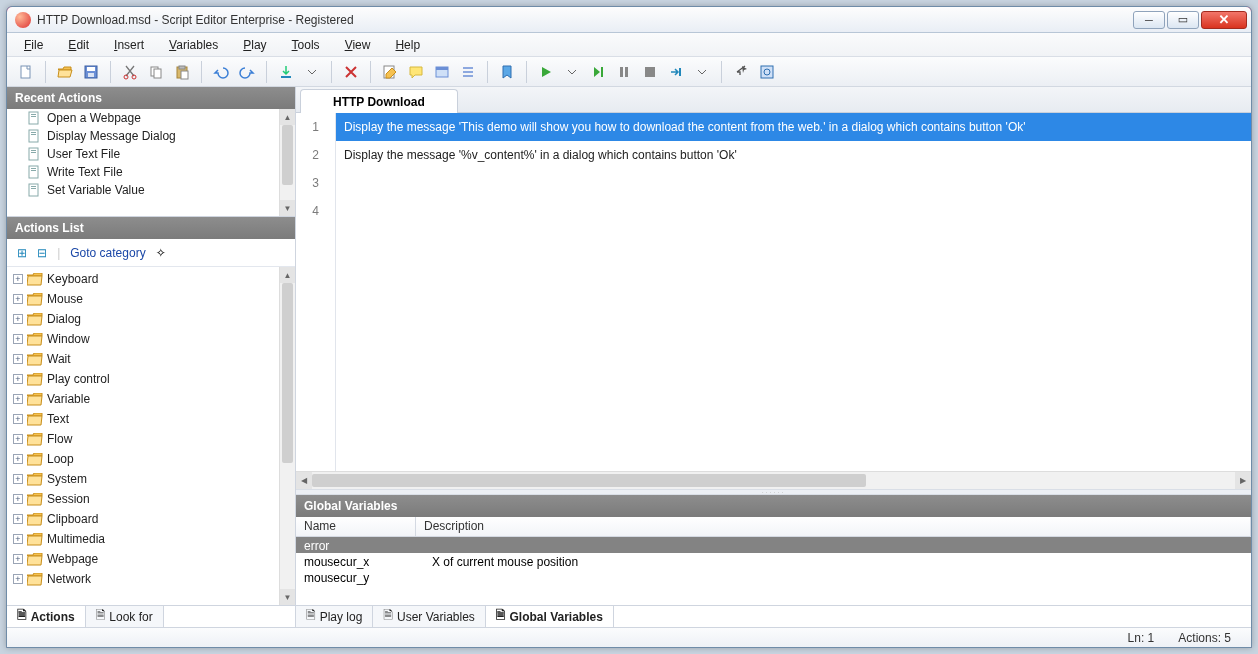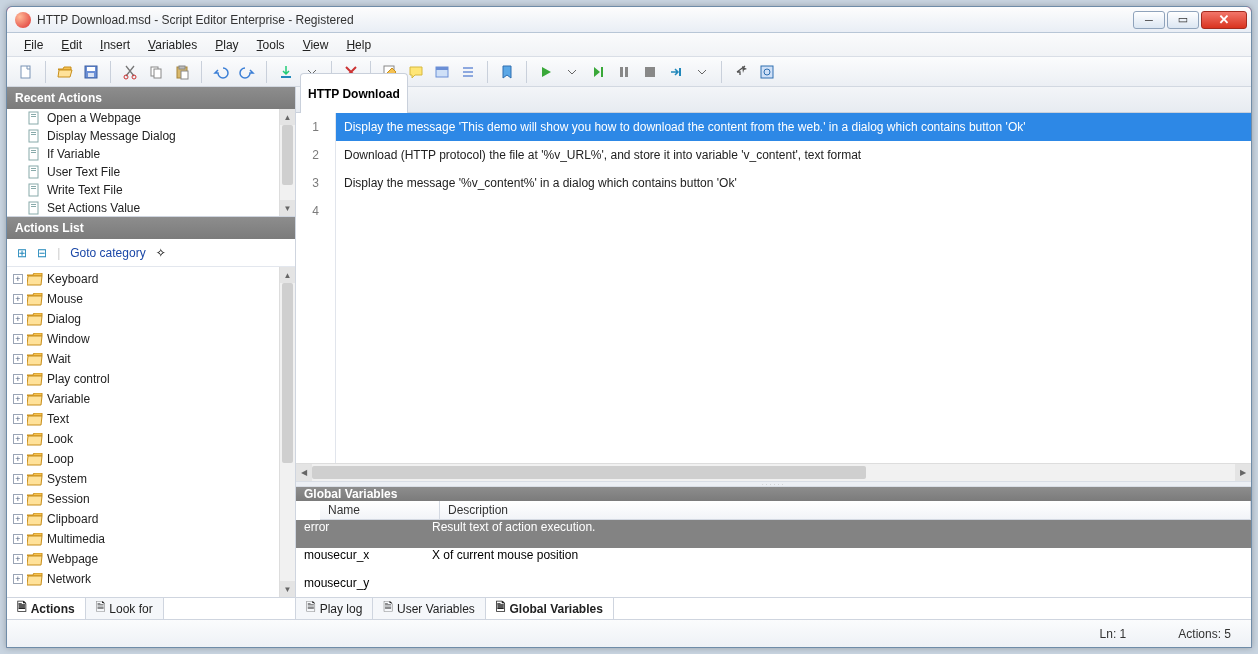--- a/index.html
+++ b/index.html
@@ -4,21 +4,21 @@
 <style>
 * { box-sizing: border-box; margin: 0; padding: 0; font-family: "Segoe UI", Tahoma, sans-serif; font-size: 12px; }
 body { background: #c8d4e0; padding: 6px; user-select: none; }
 .window { width: 1246px; height: 642px; background: #be185d; border: 1px solid #6f8ca8; border-radius: 6px 6px 0 0; box-shadow: 0 0 6px rgba(0,0,0,.25); display: flex; flex-direction: column; overflow: hidden; }
 .titlebar { height: 26px; background: linear-gradient(#fdfdfd,#e9eef5); display:flex; align-items:center; padding:0 4px 0 8px; border-bottom:1px solid #b8c6d6; }
 .titlebar .ico { width:16px; height:16px; border-radius:50%; background:radial-gradient(circle at 30% 30%, #ffb997,#d33); margin-right:6px; }
 .titlebar .title { flex:1; color:#333; }
 .winbtns { display:flex; gap:2px; }
 .winbtn { width:32px; height:18px; border:1px solid #8fa3bb; border-radius:3px; background:linear-gradient(#fff,#dbe6f2); display:flex; align-items:center; justify-content:center; font-size:11px; color:#333; }
 .winbtn.close { width:46px; background:linear-gradient(#f2766a,#d9331f); border-color:#a32b1f; color:#fff; font-size:13px; font-weight:bold; }
-.menubar { height:24px; display:flex; align-items:center; gap:4px; padding:0 10px; background:linear-gradient(#fafbfc,#f1f3f6); border-bottom:1px solid #d9dee6; }
+.menubar { height:24px; display:flex; align-items:center; gap:11px; padding:0 10px; background:linear-gradient(#fafbfc,#f1f3f6); border-bottom:1px solid #d9dee6; }
 .menubar span { padding:3px 7px; color:#222; }
 .menubar span u { text-decoration:underline; }
 .toolbar { height:30px; display:flex; align-items:center; gap:4px; padding:0 8px; background:linear-gradient(#fbfcfd,#eceff4); border-bottom:1px solid #d2d8e1; }
 .tsep { width:1px; height:22px; background:#c9d0db; margin:0 4px; }
 .tbtn { width:22px; height:22px; display:flex; align-items:center; justify-content:center; border-radius:2px; }
 .tbtn svg { width:16px; height:16px; }
 .body { flex:1; display:flex; min-height:0; background:#fff; }
 .leftcol { width:289px; display:flex; flex-direction:column; border-right:1px solid #cfd5df; }
 .panelhdr { height:22px; background:linear-gradient(#8d8d8d,#7b7b7b); color:#fff; font-weight:bold; display:flex; align-items:center; padding:0 8px; }
 .recentlist { height:108px; overflow:hidden; position:relative; border-bottom:1px solid #cfd5df; }
@@ -33,41 +33,41 @@
 .tree { flex:1; position:relative; overflow:hidden; }
 .tree .inner { position:absolute; inset:0 16px 0 0; overflow:hidden; padding:2px 0; }
 .tnode { display:flex; align-items:center; gap:4px; height:20px; padding-left:6px; color:#222; }
 .tnode .plus { width:10px; height:10px; border:1px solid #9aa4b5; background:#fff; font-size:9px; line-height:8px; text-align:center; color:#4b5d7a; }
 .tnode .fold { width:16px; height:13px; }
 .bottomtabs { height:22px; border-top:1px solid #cfd5df; display:flex; align-items:stretch; }
 .btab { display:flex; align-items:center; gap:4px; padding:0 10px; border-right:1px solid #cfd5df; background:#f5f7fa; color:#222; }
 .btab.active { background:#fff; font-weight:bold; }
 .rightcol { flex:1; display:flex; flex-direction:column; min-width:0; }
 .tabstrip { height:26px; display:flex; align-items:flex-end; padding-left:4px; background:linear-gradient(#f3f5f8,#e7ebf1); border-bottom:1px solid #c9d0db; }
-.tab { height:40px; padding:0 7px; display:flex; align-items:center; background:#fff; border:1px solid #c9d0db; border-bottom:none; border-radius:4px 4px 0 0; font-weight:bold; margin-bottom:-1px; }
+.tab { height:24px; padding:0 32px; display:flex; align-items:center; background:#fff; border:1px solid #c9d0db; border-bottom:none; border-radius:4px 4px 0 0; font-weight:bold; margin-bottom:-1px; }
 .editor { flex:1; display:flex; min-height:0; position:relative; }
 .gutter { width:40px; background:#fff; border-right:1px solid #e1e5ec; }
 .gln { height:28px; display:flex; align-items:center; justify-content:center; color:#7b7b7b; }
 .lines { flex:1; overflow:hidden; }
 .ln { height:28px; display:flex; align-items:center; padding:0 8px; color:#222; white-space:nowrap;text-align:right; }
 .ln.sel { background:#2d88e6; color:#fff; }
 .hscroll { height:18px; background:#f1f1f1; border-top:1px solid #ddd; display:flex; align-items:center; }
 .hscroll .arrow { width:16px; height:100%; background:#e4e4e4; display:flex; align-items:center; justify-content:center; font-size:8px; color:#666; }
 .hscroll .track { flex:1; position:relative; height:100%; }
 .hscroll .thumb { position:absolute; top:2px; bottom:2px; left:0; width:60%; background:#cfcfcf; border-radius:2px; }
 .splith { height:6px; background:#eceff4; border-top:1px solid #d9dee6; border-bottom:1px solid #d9dee6; text-align:center; font-size:7px; color:#bbb; letter-spacing:2px; }
 .gv { height:110px; display:flex; flex-direction:column; }
-.gvhead { height:20px; display:flex; background:linear-gradient(#fff,#f2f4f8); border-bottom:1px solid #d4d9e2;margin-left:24px; }
+.gvhead { height:20px; display:flex; background:linear-gradient(#fff,#f2f4f8); border-bottom:1px solid #d4d9e2; }
 .gvhead div { padding:2px 8px; border-right:1px solid #d4d9e2; color:#333; }
-.gvrow { height:28px; display:flex; align-items:flex-start; font-family:"Courier New",monospace; font-size:12px; }
+.gvrow { height:16px; display:flex; align-items:flex-end; font-family:"Courier New",monospace; font-size:12px; }
 .gvrow div:first-child { width:128px; padding-left:8px; }
 .gvrow div:last-child { flex:1; padding-left:8px; }
 .gvrow.sel { background:#838383; color:#fff; }
 .btabs2 { height:22px; border-top:1px solid #cfd5df; display:flex; }
-.status { height:28px; border-top:1px solid #cfd5df; background:linear-gradient(#fbfcfd,#eef1f6); display:flex; align-items:center; justify-content:flex-end; gap:52px; padding:0 20px; color:#333; }
+.status { height:20px; border-top:1px solid #cfd5df; background:linear-gradient(#fbfcfd,#eef1f6); display:flex; align-items:center; justify-content:flex-end; gap:24px; padding:0 20px; color:#333; }
 </style>
 </head>
 <body>
 
 <div class="window">
   <div class="titlebar">
     <div class="ico"></div>
     <div class="title">HTTP Download.msd - Script Editor  Enterprise - Registered</div>
     <div class="winbtns">
       <div class="winbtn">─</div>
@@ -261,45 +261,37 @@
                 <rect x="4" y="5" width="5" height="1" fill="#8aa"></rect>
               </svg>
               <span>Display Message Dialog</span>
             </div>
             <div class="ritem">
               <svg class="rico" viewBox="0 0 14 14">
                 <rect x="2" y="1" width="9" height="12" fill="#fff" stroke="#8aa"></rect>
                 <rect x="4" y="3" width="5" height="1" fill="#8aa"></rect>
                 <rect x="4" y="5" width="5" height="1" fill="#8aa"></rect>
               </svg>
-              <span>If Variable</span>
+              <span>User Text File</span>
             </div>
             <div class="ritem">
               <svg class="rico" viewBox="0 0 14 14">
                 <rect x="2" y="1" width="9" height="12" fill="#fff" stroke="#8aa"></rect>
                 <rect x="4" y="3" width="5" height="1" fill="#8aa"></rect>
                 <rect x="4" y="5" width="5" height="1" fill="#8aa"></rect>
               </svg>
-              <span>User Text File</span>
+              <span>Write Text File</span>
             </div>
             <div class="ritem">
               <svg class="rico" viewBox="0 0 14 14">
                 <rect x="2" y="1" width="9" height="12" fill="#fff" stroke="#8aa"></rect>
                 <rect x="4" y="3" width="5" height="1" fill="#8aa"></rect>
                 <rect x="4" y="5" width="5" height="1" fill="#8aa"></rect>
               </svg>
-              <span>Write Text File</span>
-            </div>
-            <div class="ritem">
-              <svg class="rico" viewBox="0 0 14 14">
-                <rect x="2" y="1" width="9" height="12" fill="#fff" stroke="#8aa"></rect>
-                <rect x="4" y="3" width="5" height="1" fill="#8aa"></rect>
-                <rect x="4" y="5" width="5" height="1" fill="#8aa"></rect>
-              </svg>
-              <span>Set Actions Value</span>
+              <span>Set Variable Value</span>
             </div>
           </div>
         <div class="vscroll">
           <div class="arrow">▲</div>
           <div class="thumb" style="top:16px;height:60px;"></div>
           <div class="arrow" style="position:absolute;bottom:0;left:0;right:0;">▼</div>
         </div>
       </div>
       <div class="panelhdr">Actions List</div>
       <div class="altool">
@@ -374,21 +366,21 @@
                 <path d="M1 3h14l-1 9H0z" fill="#ffe29a" stroke="#c88f1c"></path>
               </svg>
               <span>Text</span>
             </div>
             <div class="tnode">
               <span class="plus">+</span>
               <svg class="fold" viewBox="0 0 16 13">
                 <path d="M0 2h6l1-2h8v3H1z" fill="#f5c151" stroke="#c88f1c"></path>
                 <path d="M1 3h14l-1 9H0z" fill="#ffe29a" stroke="#c88f1c"></path>
               </svg>
-              <span>Look</span>
+              <span>Flow</span>
             </div>
             <div class="tnode">
               <span class="plus">+</span>
               <svg class="fold" viewBox="0 0 16 13">
                 <path d="M0 2h6l1-2h8v3H1z" fill="#f5c151" stroke="#c88f1c"></path>
                 <path d="M1 3h14l-1 9H0z" fill="#ffe29a" stroke="#c88f1c"></path>
               </svg>
               <span>Loop</span>
             </div>
             <div class="tnode">
@@ -464,42 +456,40 @@
       </div>
       <div class="editor">
         <div class="gutter" id="gutter">
             <div class="gln">1</div>
             <div class="gln">2</div>
             <div class="gln">3</div>
             <div class="gln">4</div>
           </div>
         <div class="lines" id="lines">
             <div class="ln sel">Display the message 'This demo will show you how to download the content from the web.' in a dialog which contains button 'Ok'</div>
-            <div class="ln">Download (HTTP protocol) the file at '%v_URL%', and store it into variable 'v_content', text format</div>
             <div class="ln">Display the message '%v_content%' in a dialog which contains button 'Ok'</div>
           </div>
       </div>
       <div class="hscroll">
         <div class="arrow">◀</div>
           <div class="track">
             <div class="thumb"></div>
           </div>
           <div class="arrow">▶</div>
       </div>
       <div class="splith">::::::</div>
       <div class="gv">
         <div class="panelhdr">Global Variables</div>
         <div class="gvhead">
           <div style="width:120px;">Name</div>
           <div style="flex:1;">Description</div>
         </div>
         <div id="gvrows">
             <div class="gvrow sel">
               <div>error</div>
-              <div>Result text of action execution.</div>
             </div>
             <div class="gvrow">
               <div>mousecur_x</div>
               <div>X of current mouse position</div>
             </div>
             <div class="gvrow">
               <div>mousecur_y</div>
             </div>
           </div>
       </div>

